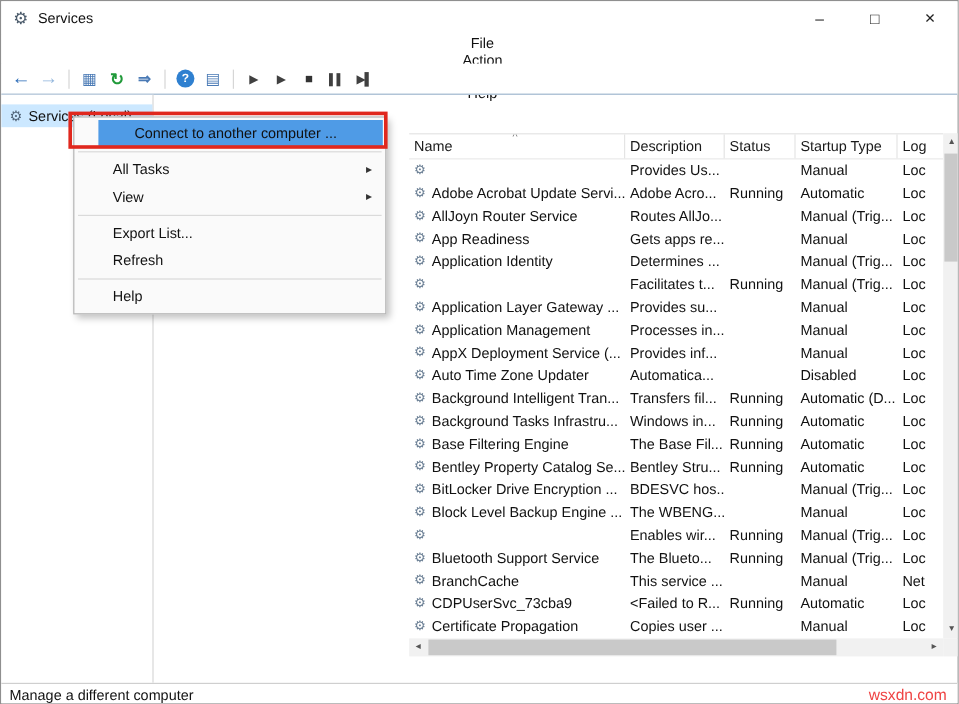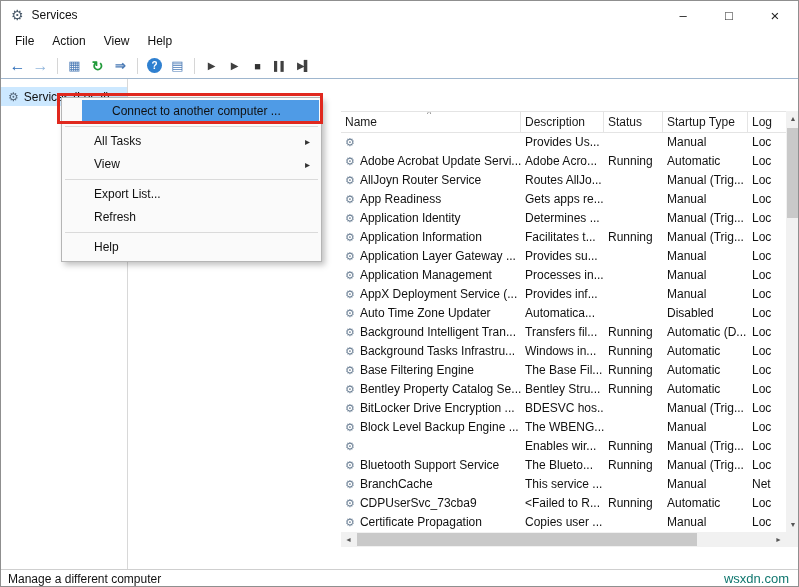--- a/index.html
+++ b/index.html
@@ -9,21 +9,21 @@
     border: 1px solid #8f8f8f; background: #fff; overflow: hidden;
     font-family: "Liberation Sans", sans-serif; font-size: 12px; color: #111;
   }
   
   .titlebar { position: absolute; left:0; top:0; width:100%; height:28px; display:flex; align-items:center; background:#fff; }
   .app-icon { margin: 0 8px 0 10px; font-size: 14px; color:#4a5a6a; }
   .win-controls { margin-left:auto; display:flex; height:100%; }
   .win-btn { width:46px; display:flex; align-items:center; justify-content:center; font-size:13px; color:#222; }
   .win-btn.close { font-size:15px; }
   
-  .menubar { position:absolute; left:0; top:28px; width:100%; height:24px; display:flex; align-items:center; padding-left:5px; background:#fff; }
+  .menubar { position:absolute; left:0; top:28px; width:100%; height:24px; display:flex; align-items:center; padding-left:5px; background:#fff;flex-direction:column; }
   .menubar-item { padding:0 9px; height:100%; display:flex; align-items:center; }
   
   .toolbar { position:absolute; left:0; top:52px; width:100%; height:26px; display:flex; align-items:center; padding-left:5px; border-bottom:1px solid #9fb6ce; background:#fff; }
   .tool { min-width:23px; height:22px; display:flex; align-items:center; justify-content:center; }
   .tsep { width:1px; height:16px; background:#d6d6d6; margin:0 5px; }
   .c-back { color:#2b6cb8; font-size:16px; }
   .c-fwd { color:#93b7dd; font-size:16px; }
   .c-tree { color:#4a7ab5; font-size:13px; }
   .c-refresh { color:#219a3a; font-size:14px; font-weight:bold; }
   .c-export { color:#4a7ab5; font-size:13px; font-weight:bold; }
@@ -60,21 +60,21 @@
   .scroll-corner { position:absolute; left:785px; top:531px; width:14px; height:15px; background:#f1f1f1; }
   
   .tabstrip { position:absolute; left:127px; top:548px; width:672px; height:20px; border-top:1px solid #a9a9a9; display:flex; padding-left:3px; background:#fff; }
   .tab { position:relative; height:18px; line-height:17px; padding:0 18px 0 9px; background:#fff; border-left:1px solid #a9a9a9;
          clip-path: polygon(0 0, 100% 0, calc(100% - 10px) 100%, 0 100%);
          filter: drop-shadow(1px 0 0 #a9a9a9) drop-shadow(0 1px 0 #a9a9a9); }
   .tab + .tab { margin-left:-5px; z-index:1; }
   .tab.selected { z-index:2; }
   
   .statusbar { position:absolute; left:0; top:568px; width:100%; height:19px; border-top:1px solid #cfcfcf; display:flex; align-items:center; padding-left:7px; background:#fff; }
-  .watermark { position:absolute; right:9px; top:570px; color:#0f766e; font-size:13px; }
+  .watermark { position:absolute; right:9px; top:570px; color:#ef4444; font-size:13px; }
   
   .context-menu { position:absolute; left:60px; top:96px; width:261px; background:#fafafa; border:1px solid #b5b5b5; box-shadow:3px 3px 6px rgba(0,0,0,.25); padding:2px; z-index:50; }
   .cmenu-item { position:relative; height:23px; line-height:23px; padding-left:30px; color:#111; }
   .cmenu-item.highlighted { background:#4f9be6;margin-left:18px; }
   .cmenu-sep { height:1px; background:#dadada; margin:3px 1px; }
   .submenu-arrow { position:absolute; right:9px; top:0; font-size:10px; color:#333; }
   
   .annotation-box { position:absolute; left:56px; top:92px; width:266px; height:31px; border:3px solid #e0281e; z-index:60; pointer-events:none; }
 </style>
 </head>
@@ -201,21 +201,20 @@
         </span>
         <span class="cell w-desc">Determines ...</span>
         <span class="cell w-status"></span>
         <span class="cell w-startup">Manual (Trig...</span>
         <span class="cell w-log">Loc</span>
       </div>
 
       <div class="row">
         <span class="cell w-name c-name">
           <span class="gear">⚙</span>
-          <span>Application Information</span>
         </span>
         <span class="cell w-desc">Facilitates t...</span>
         <span class="cell w-status">Running</span>
         <span class="cell w-startup">Manual (Trig...</span>
         <span class="cell w-log">Loc</span>
       </div>
 
       <div class="row">
         <span class="cell w-name c-name">
           <span class="gear">⚙</span>

